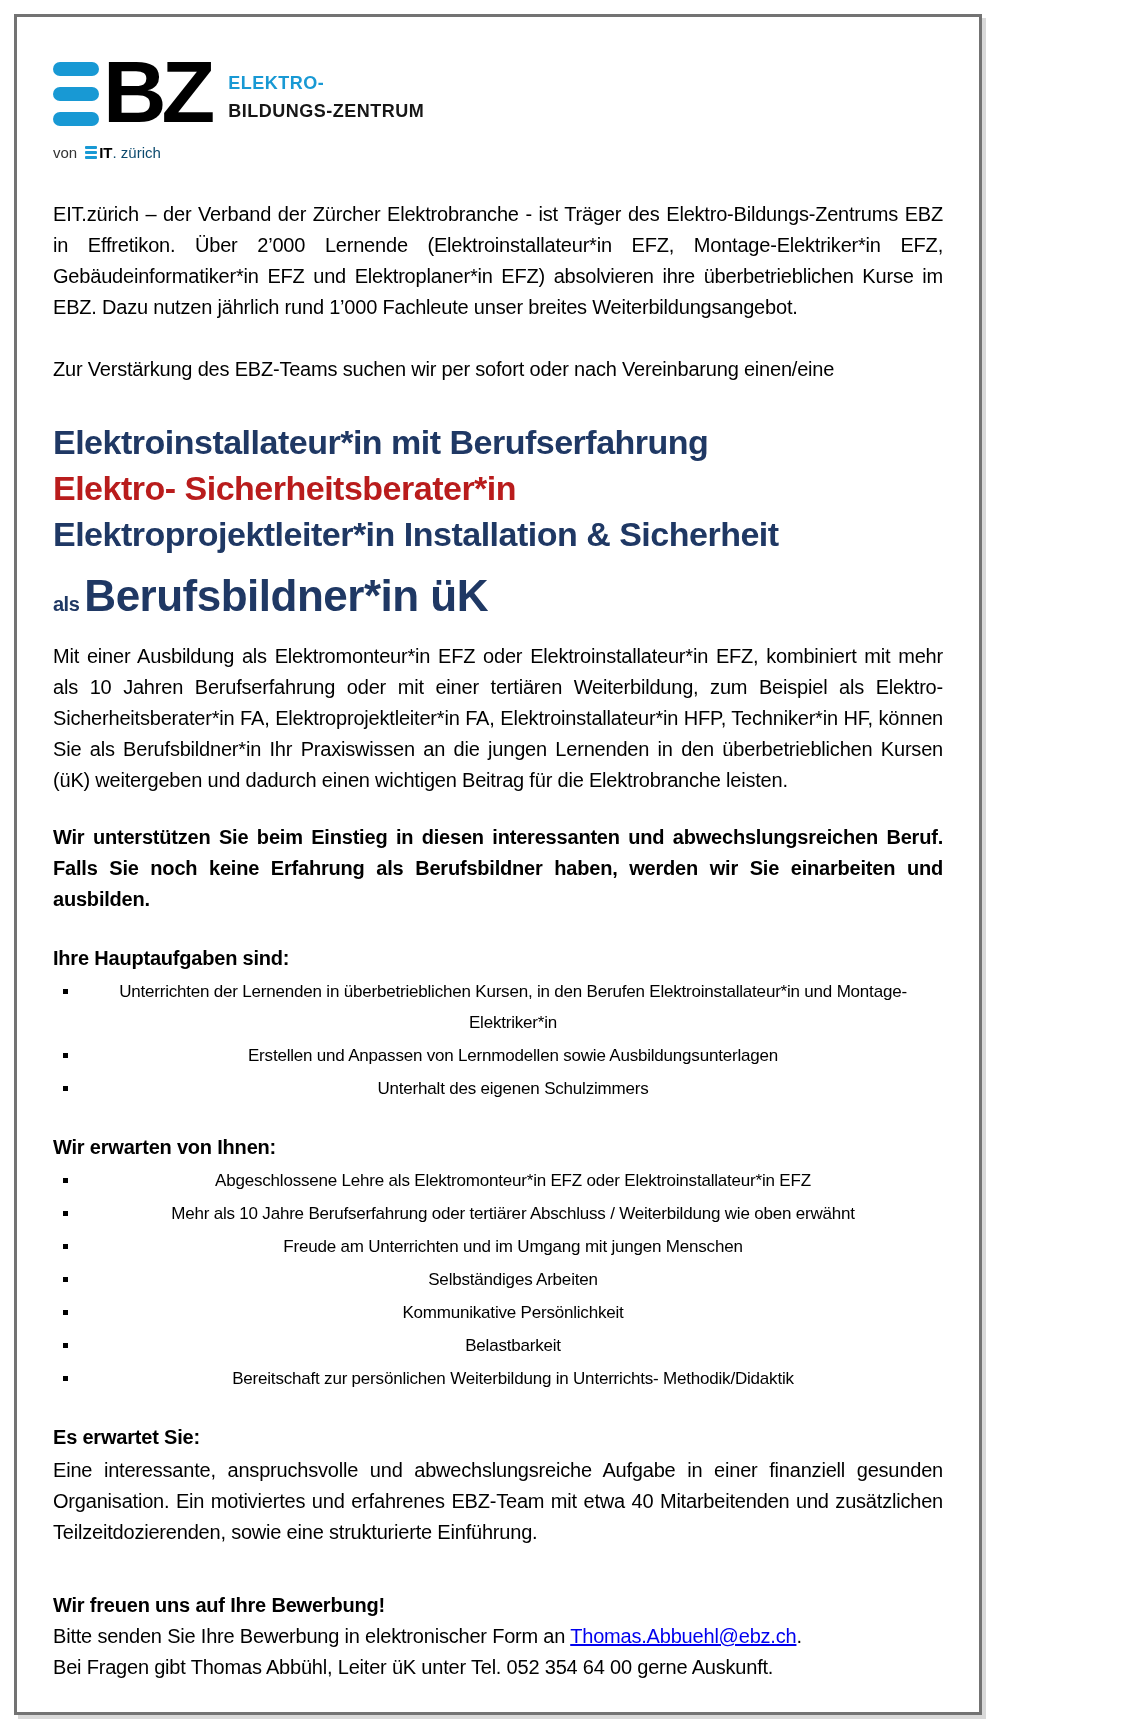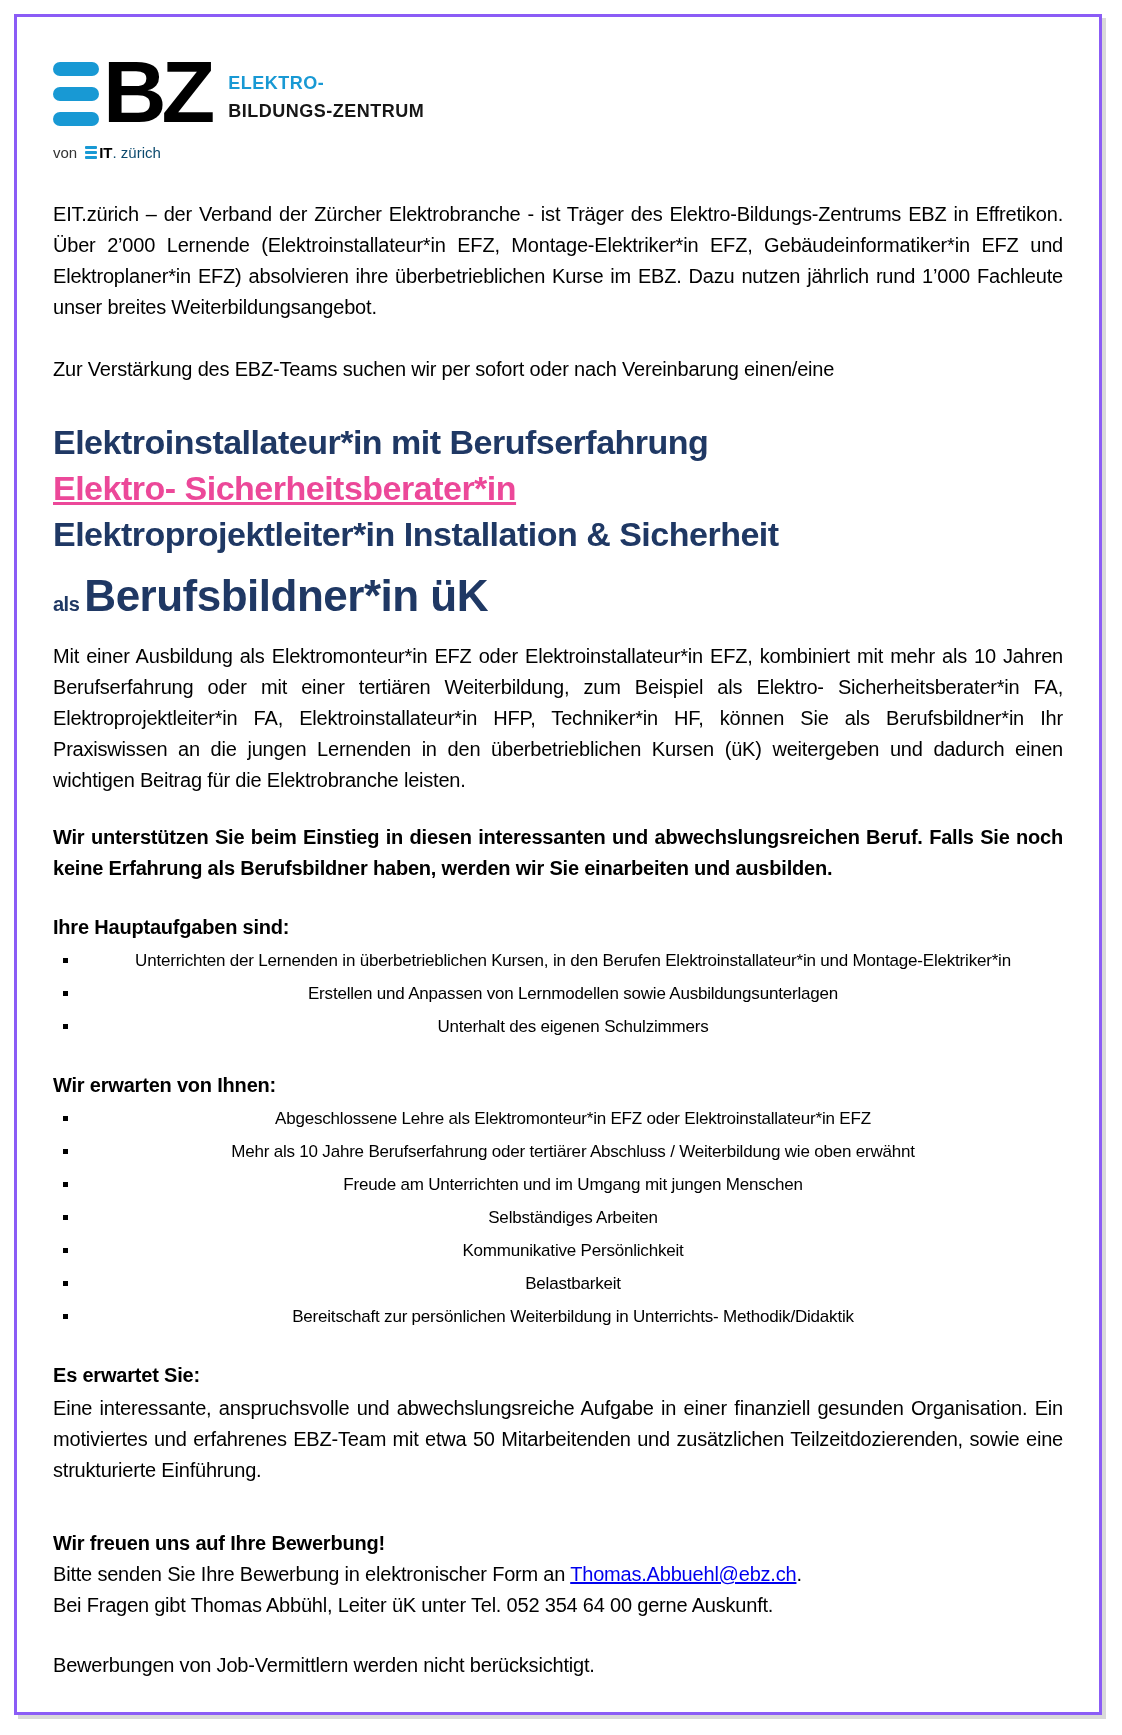--- a/index.html
+++ b/index.html
@@ -5,22 +5,22 @@
   html, body { margin: 0; padding: 0; background: #ffffff; }
   body {
     width: 1122px; height: 1735px;
     font-family: "Liberation Sans", sans-serif;
     color: #000;
     position: relative;
   }
   .page {
     position: absolute;
     left: 14px; top: 14px;
-    width: 1088px; height: 1701px;
-    border: 3px solid #8b5cf6;
+    width: 968px; height: 1701px;
+    border: 3px solid #737373;
     box-sizing: border-box;
     background: #fff;
     box-shadow: 4px 4px 0 rgba(0,0,0,0.15);
     overflow: hidden;
   }
   .content {
     padding: 40px 36px 20px 36px;
   }
 
   
@@ -118,21 +118,21 @@
       </span>
       <span class="eit-it">IT</span>
       <span class="eit-suffix">. zürich</span>
     </div>
 
     <p class="para p-intro">EIT.zürich – der Verband der Zürcher Elektrobranche - ist Träger des Elektro-Bildungs-Zentrums EBZ in Effretikon. Über 2’000 Lernende (Elektroinstallateur*in EFZ, Montage-Elektriker*in EFZ, Gebäudeinformatiker*in EFZ und Elektroplaner*in EFZ) absolvieren ihre überbetrieblichen Kurse im EBZ. Dazu nutzen jährlich rund 1’000 Fachleute unser breites Weiterbildungsangebot.</p>
     <p class="para p-seeking no-justify">Zur Verstärkung des EBZ-Teams suchen wir per sofort oder nach Vereinbarung einen/eine</p>
 
     <div class="job-title">
       <div class="line navy" style="color: rgb(31, 56, 100);">Elektroinstallateur*in mit Berufserfahrung</div>
-      <div class="line navy" style="color: #ec4899; text-decoration: underline;">Elektro- Sicherheitsberater*in</div>
+      <div class="line navy" style="color: #b91c1c;">Elektro- Sicherheitsberater*in</div>
       <div class="line navy" style="color: rgb(31, 56, 100);">Elektroprojektleiter*in Installation &amp; Sicherheit</div>
       <div class="role-line navy" style="color: rgb(31, 56, 100);">
         <span class="role-prefix">als </span><span class="role-main">Berufsbildner*in üK</span>
       </div>
     </div>
 
     <p class="para p-desc">Mit einer Ausbildung als Elektromonteur*in EFZ oder Elektroinstallateur*in EFZ, kombiniert mit mehr als 10 Jahren Berufserfahrung oder mit einer tertiären Weiterbildung, zum Beispiel als Elektro- Sicherheitsberater*in FA, Elektroprojektleiter*in FA, Elektroinstallateur*in HFP, Techniker*in HF, können Sie als Berufsbildner*in Ihr Praxiswissen an die jungen Lernenden in den überbetrieblichen Kursen (üK) weitergeben und dadurch einen wichtigen Beitrag für die Elektrobranche leisten.</p>
     <p class="para p-support bold">Wir unterstützen Sie beim Einstieg in diesen interessanten und abwechslungsreichen Beruf. Falls Sie noch keine Erfahrung als Berufsbildner haben, werden wir Sie einarbeiten und ausbilden.</p>
 
     <div class="section-heading">Ihre Hauptaufgaben sind:</div>
@@ -147,21 +147,21 @@
       <li>Abgeschlossene Lehre als Elektromonteur*in EFZ oder Elektroinstallateur*in EFZ</li>
       <li>Mehr als 10 Jahre Berufserfahrung oder tertiärer Abschluss / Weiterbildung wie oben erwähnt</li>
       <li>Freude am Unterrichten und im Umgang mit jungen Menschen</li>
       <li>Selbständiges Arbeiten</li>
       <li>Kommunikative Persönlichkeit</li>
       <li>Belastbarkeit</li>
       <li>Bereitschaft zur persönlichen Weiterbildung in Unterrichts- Methodik/Didaktik</li>
     </ul>
 
     <div class="section-heading">Es erwartet Sie:</div>
-    <p class="para p-offer">Eine interessante, anspruchsvolle und abwechslungsreiche Aufgabe in einer finanziell gesunden Organisation. Ein motiviertes und erfahrenes EBZ-Team mit etwa 50 Mitarbeitenden und zusätzlichen Teilzeitdozierenden, sowie eine strukturierte Einführung.</p>
+    <p class="para p-offer">Eine interessante, anspruchsvolle und abwechslungsreiche Aufgabe in einer finanziell gesunden Organisation. Ein motiviertes und erfahrenes EBZ-Team mit etwa 40 Mitarbeitenden und zusätzlichen Teilzeitdozierenden, sowie eine strukturierte Einführung.</p>
 
     <div class="section-heading closing-heading">Wir freuen uns auf Ihre Bewerbung!</div>
     <div class="contact-line">
       <span>Bitte senden Sie Ihre Bewerbung in elektronischer Form an </span><a class="email-link" href="#" style="color: rgb(0, 0, 238);">Thomas.Abbuehl@ebz.ch</a><span>.</span>
     </div>
     <div class="contact-line">Bei Fragen gibt Thomas Abbühl, Leiter üK unter Tel. 052 354 64 00 gerne Auskunft.</div>
 
     <p class="para p-footer no-justify">Bewerbungen von Job-Vermittlern werden nicht berücksichtigt.</p>
 
   </div>

